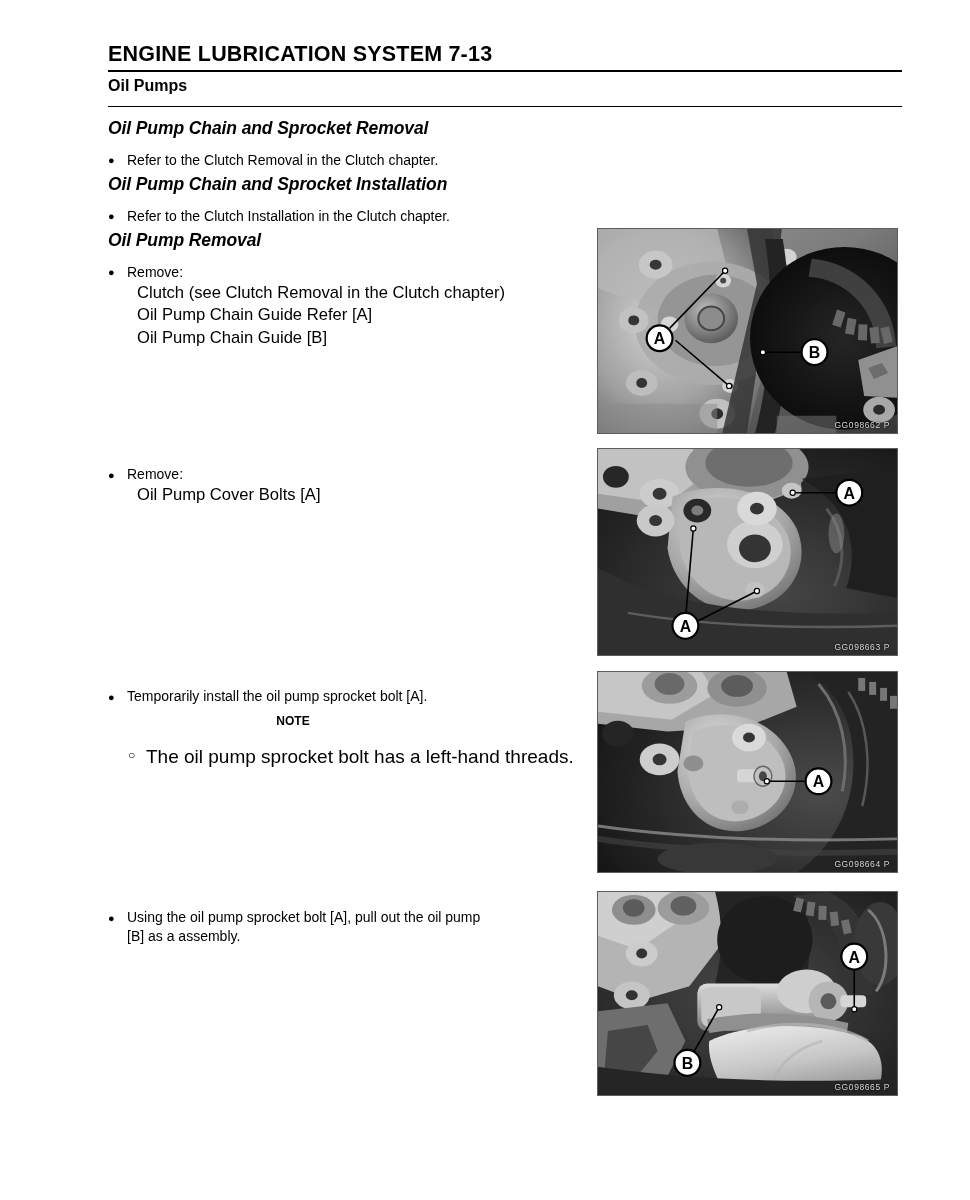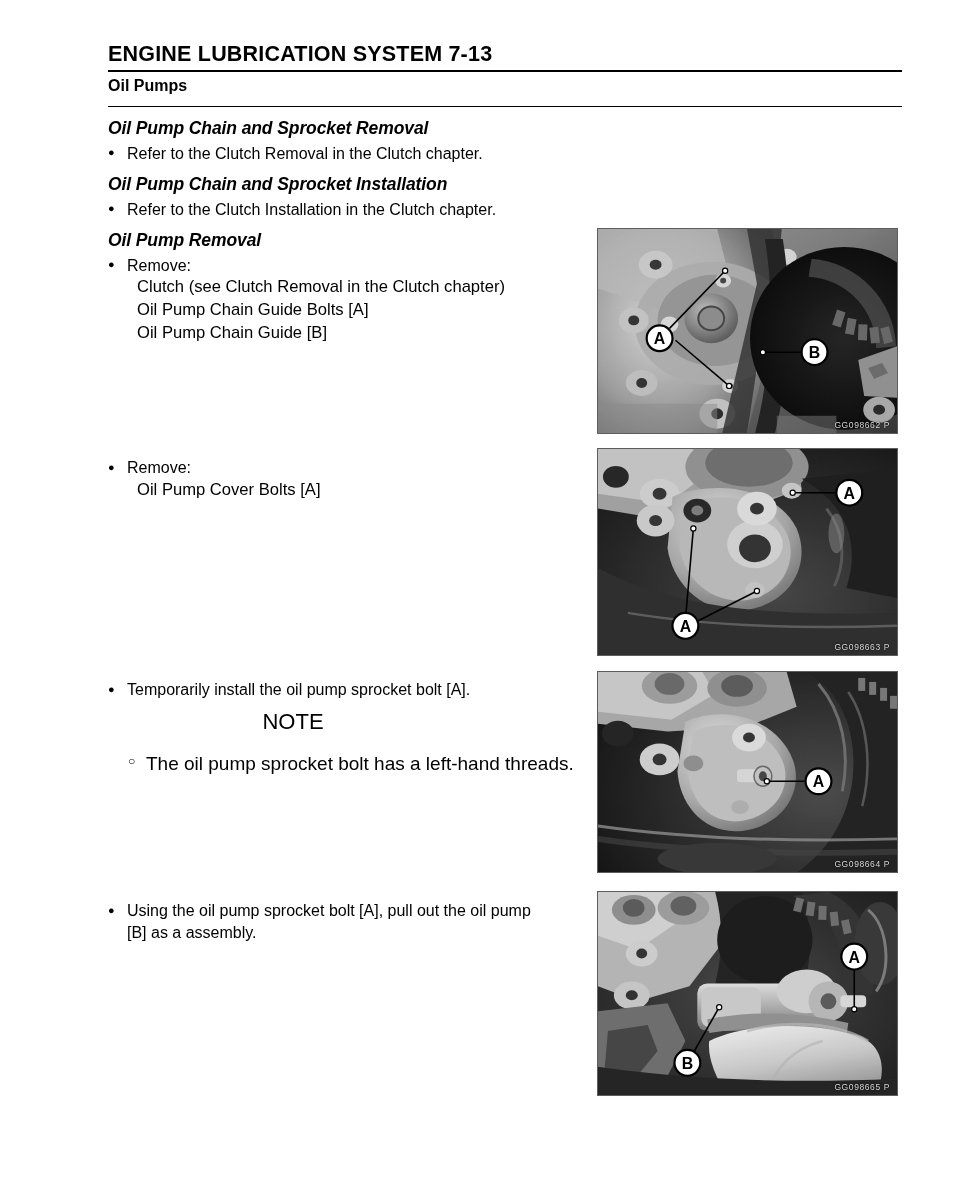--- a/index.html
+++ b/index.html
@@ -65,45 +65,45 @@
     font-size: 17.5px;
     font-weight: bold;
     font-style: italic;
     line-height: 1.18;
     letter-spacing: -0.1px;
   }
 
   .bullet-line {
     position: relative;
     padding-left: 19px;
-    font-size: 16px;
+    font-size: 14px;
     line-height: 1.36;
-    margin-top: 4px;
+    margin-top: 12px;
   }
   .bullet-line::before {
     content: "\25CF";
     position: absolute;
     left: 0;
     top: -0.5px;
     font-size: 11px;
     line-height: 1.95;
   }
   .bullet-line.wrap { padding-left: 19px; }
   .bullet-line.wrap .cont { display: block; }
 
   .indent-line {
     font-size: 16.6px;
     line-height: 1.36;
     padding-left: 29px;
   }
 
   .note-head {
     text-align: center;
-    font-size: 22px;
-    font-weight: normal;
+    font-size: 12px;
+    font-weight: bold;
     margin-top: 8px;
     padding-right: 100px;
   }
   .note-body {
     position: relative;
     font-size: 19px;
     line-height: 1.3;
     padding-left: 38px;
     margin-top: 17px;
   }
@@ -163,21 +163,21 @@
 
     <div class="blk" style="top:56px;">
       <h3 class="sub">Oil Pump Chain and Sprocket Installation</h3>
       <div class="bullet-line">Refer to the Clutch Installation in the Clutch chapter.</div>
     </div>
 
     <div class="blk" style="top:112px;">
       <h3 class="sub">Oil Pump Removal</h3>
       <div class="bullet-line">Remove:</div>
       <div class="indent-line">Clutch (see Clutch Removal in the Clutch chapter)</div>
-      <div class="indent-line">Oil Pump Chain Guide Bolts [A]</div>
+      <div class="indent-line">Oil Pump Chain Guide Refer [A]</div>
       <div class="indent-line">Oil Pump Chain Guide [B]</div>
     </div>
 
     <div class="blk" style="top:335px;">
       <div class="bullet-line">Remove:</div>
       <div class="indent-line">Oil Pump Cover Bolts [A]</div>
     </div>
 
     <div class="blk" style="top:557px;">
       <div class="bullet-line">Temporarily install the oil pump sprocket bolt [A].</div>

